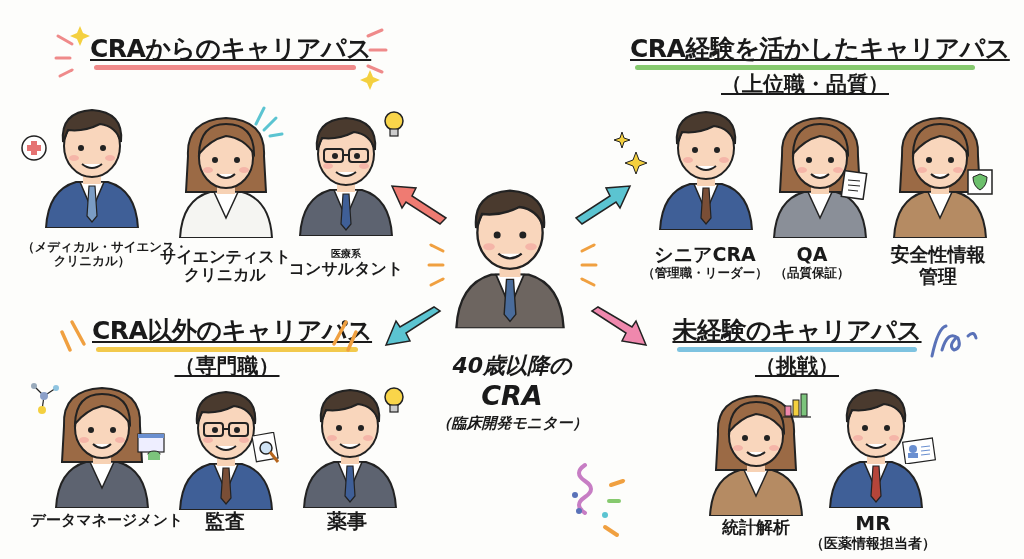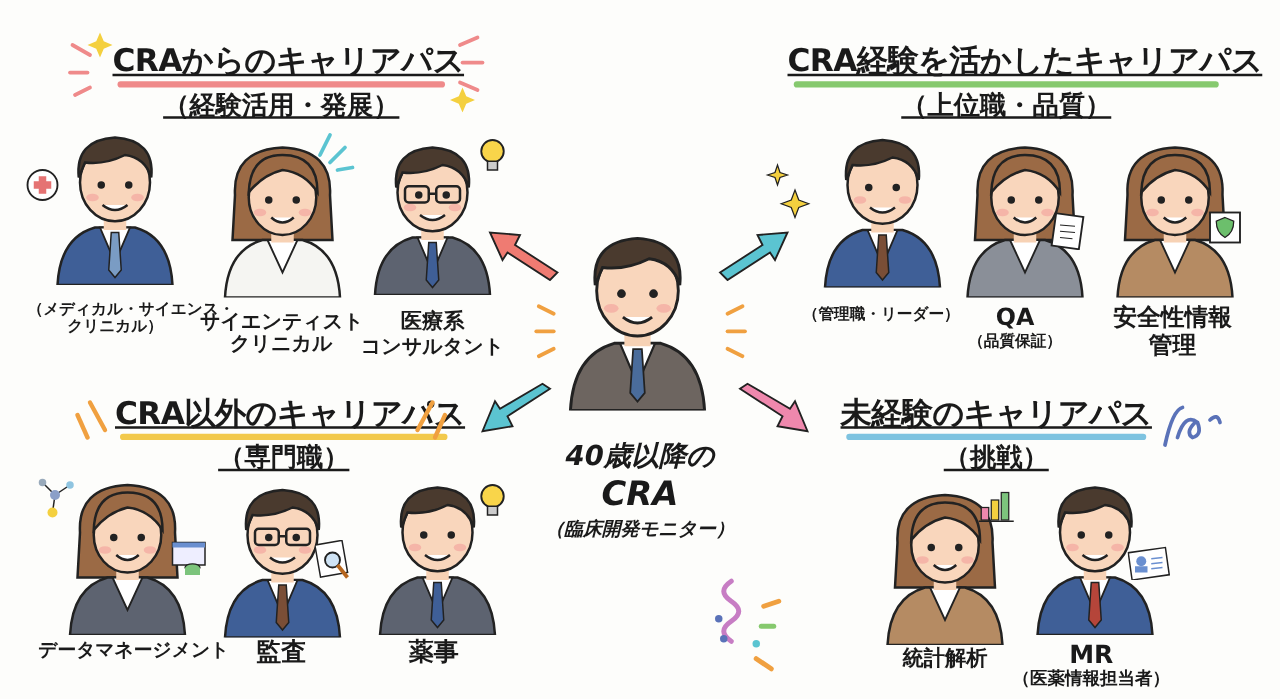--- a/index.html
+++ b/index.html
@@ -65,21 +65,20 @@
       <rect x="38" y="43" width="19" height="13" rx="3" fill="none" stroke="#222" stroke-width="2"></rect>
       <rect x="63" y="43" width="19" height="13" rx="3" fill="none" stroke="#222" stroke-width="2"></rect>
       <line x1="57" y1="49" x2="63" y2="49" stroke="#222" stroke-width="2"></line>
     </symbol>
   </defs>
 </svg>
 
 <div class="sec-title" style="left:90px; top:34px; width:270px;">
   <span class="main">CRAからのキャリアパス</span>
   <span class="under" style="width:262px; background:#ef8a8a;"></span>
-  <span class="sub">（経験活用・発展）</span>
 </div>
 
 <div class="sec-title" style="left:630px; top:34px; width:350px;">
   <span class="main">CRA経験を活かしたキャリアパス</span>
   <span class="under" style="width:340px; background:#86c96e;"></span>
   <span class="sub">（上位職・品質）</span>
 </div>
 
 <div class="sec-title" style="left:92px; top:316px; width:270px;">
   <span class="main">CRA以外のキャリアパス</span>
@@ -199,34 +198,35 @@
   <svg width="120" height="130" viewBox="0 0 120 130" style="color:#5d6370; --tie:#3f5f97;">
       <use href="#man"></use>
       <use href="#glasses"></use>
     </svg>
 </div>
 <svg class="abs" style="left:380px; top:108px;" width="28" height="36" viewBox="0 0 28 36">
   <circle cx="14" cy="13" r="9" fill="#f9d54a" stroke="#222" stroke-width="1.5"></circle>
     <rect x="10" y="21" width="8" height="7" fill="#ccc" stroke="#222" stroke-width="1.2"></rect>
 </svg>
 <div class="label" style="left:286px; top:248px; width:120px;">
-  <span class="l1" style="font-size:17px">医療系</span>
+  <span class="l1" style="font-size:10px">医療系</span>
   <span class="l1" style="font-size:16px">コンサルタント</span>
 </div>
 
 <div class="person" style="left:646px; top:100px;">
   <svg width="120" height="130" viewBox="0 0 120 130" style="color:#3f5f97; --tie:#7a4e36;">
       <use href="#man"></use>
     </svg>
 </div>
 <svg class="abs" style="left:612px; top:130px;" width="40" height="50" viewBox="0 0 40 50">
   <path d="M10 2 l2 6 6 2 -6 2 -2 6 -2 -6 -6 -2 6 -2z" fill="#f4d03f" stroke="#222" stroke-width="1"></path>
   <path d="M24 22 l3 8 8 3 -8 3 -3 8 -3 -8 -8 -3 8 -3z" fill="#f4d03f" stroke="#222" stroke-width="1"></path>
 </svg>
 <div class="label" style="left:630px; top:244px; width:150px;">
+  <span class="l1">シニアCRA</span>
   <span class="l2">（管理職・リーダー）</span>
 </div>
 
 <div class="person" style="left:760px; top:108px;">
   <svg width="120" height="130" viewBox="0 0 120 130" style="color:#8a8f98;">
       <use href="#woman"></use>
     </svg>
 </div>
 <svg class="abs" style="left:840px; top:168px;" width="28" height="32" viewBox="0 0 28 32">
   <rect x="3" y="4" width="22" height="26" fill="#fff" stroke="#222" stroke-width="1.5" transform="rotate(8 14 17)"></rect>

